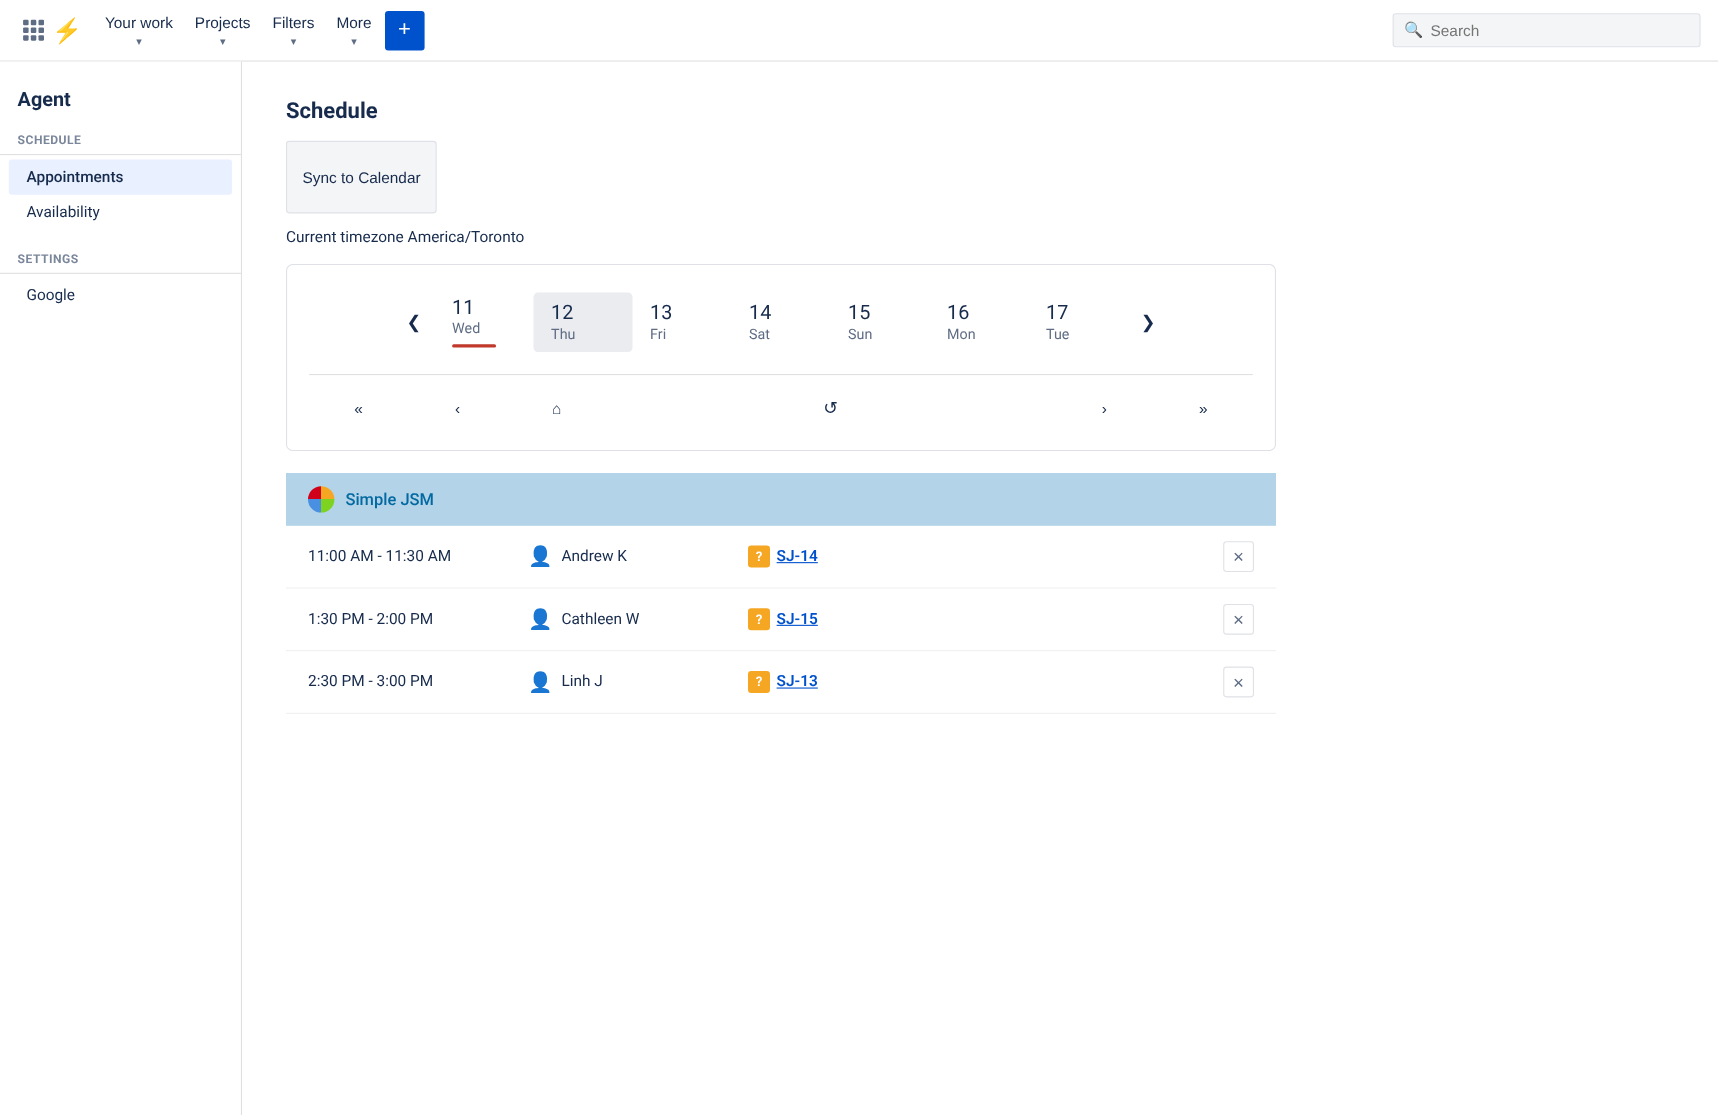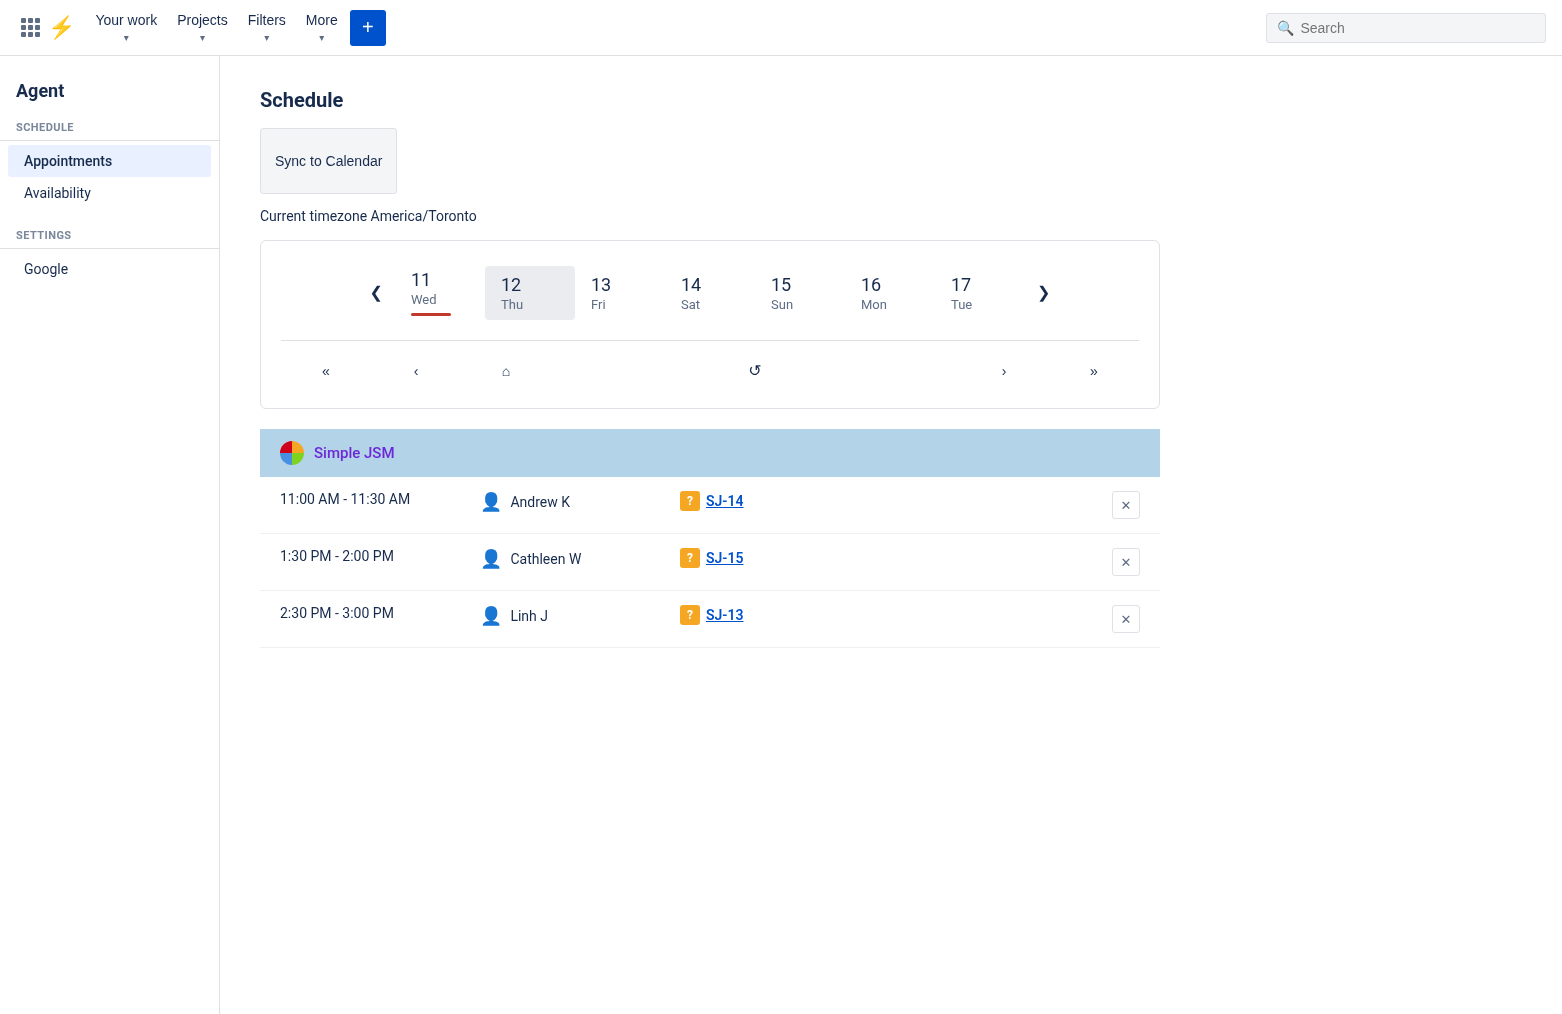--- a/index.html
+++ b/index.html
@@ -127,26 +127,26 @@
       background: #b3d4e8; padding: 12px 20px;
       display: flex; align-items: center; gap: 10px;
       border-radius: 0; max-width: 900px;
       margin-bottom: 0;
     }
     .project-icon {
       width: 24px; height: 24px; border-radius: 50%;
       background: conic-gradient(#f5a623 0deg 90deg, #7ed321 90deg 180deg, #4a90e2 180deg 270deg, #d0021b 270deg 360deg);
       flex-shrink: 0;
     }
-    .project-name { font-size: 15px; font-weight: 500; color: #6d28d9; }
+    .project-name { font-size: 15px; font-weight: 500; color: #0369a1; }
 
     
     .appointments-list { max-width: 900px; }
     .appointment-row {
-      display: flex; align-items: flex-start;
+      display: flex; align-items: center;
       padding: 14px 20px;
       border-bottom: 1px solid #f0f0f0;
       gap: 20px;
     }
     .appt-time { font-size: 14px; color: #172b4d; min-width: 180px; }
     .appt-person {
       display: flex; align-items: center; gap: 8px;
       font-size: 14px; color: #172b4d; min-width: 180px;
     }
     .person-icon { font-size: 18px; color: #7a869a; }

